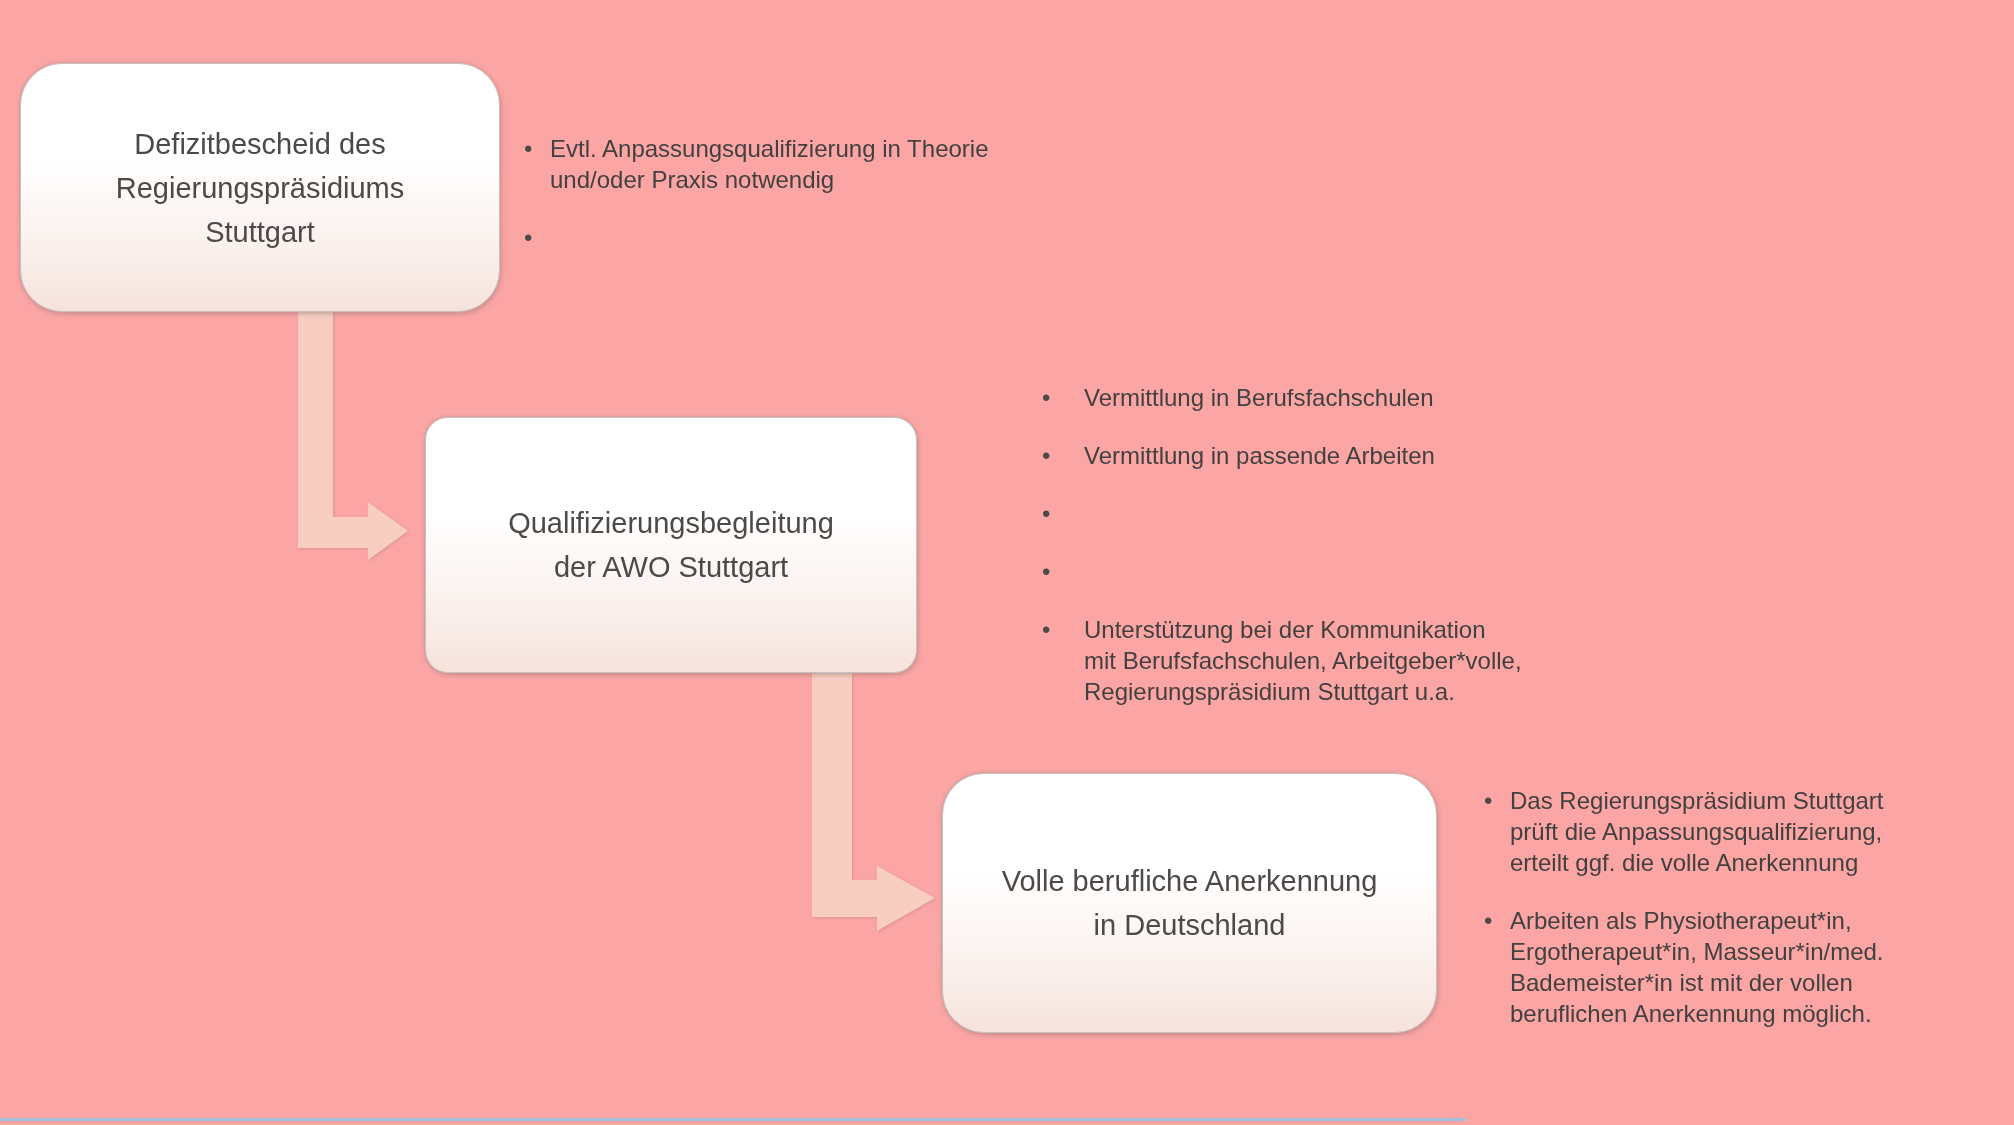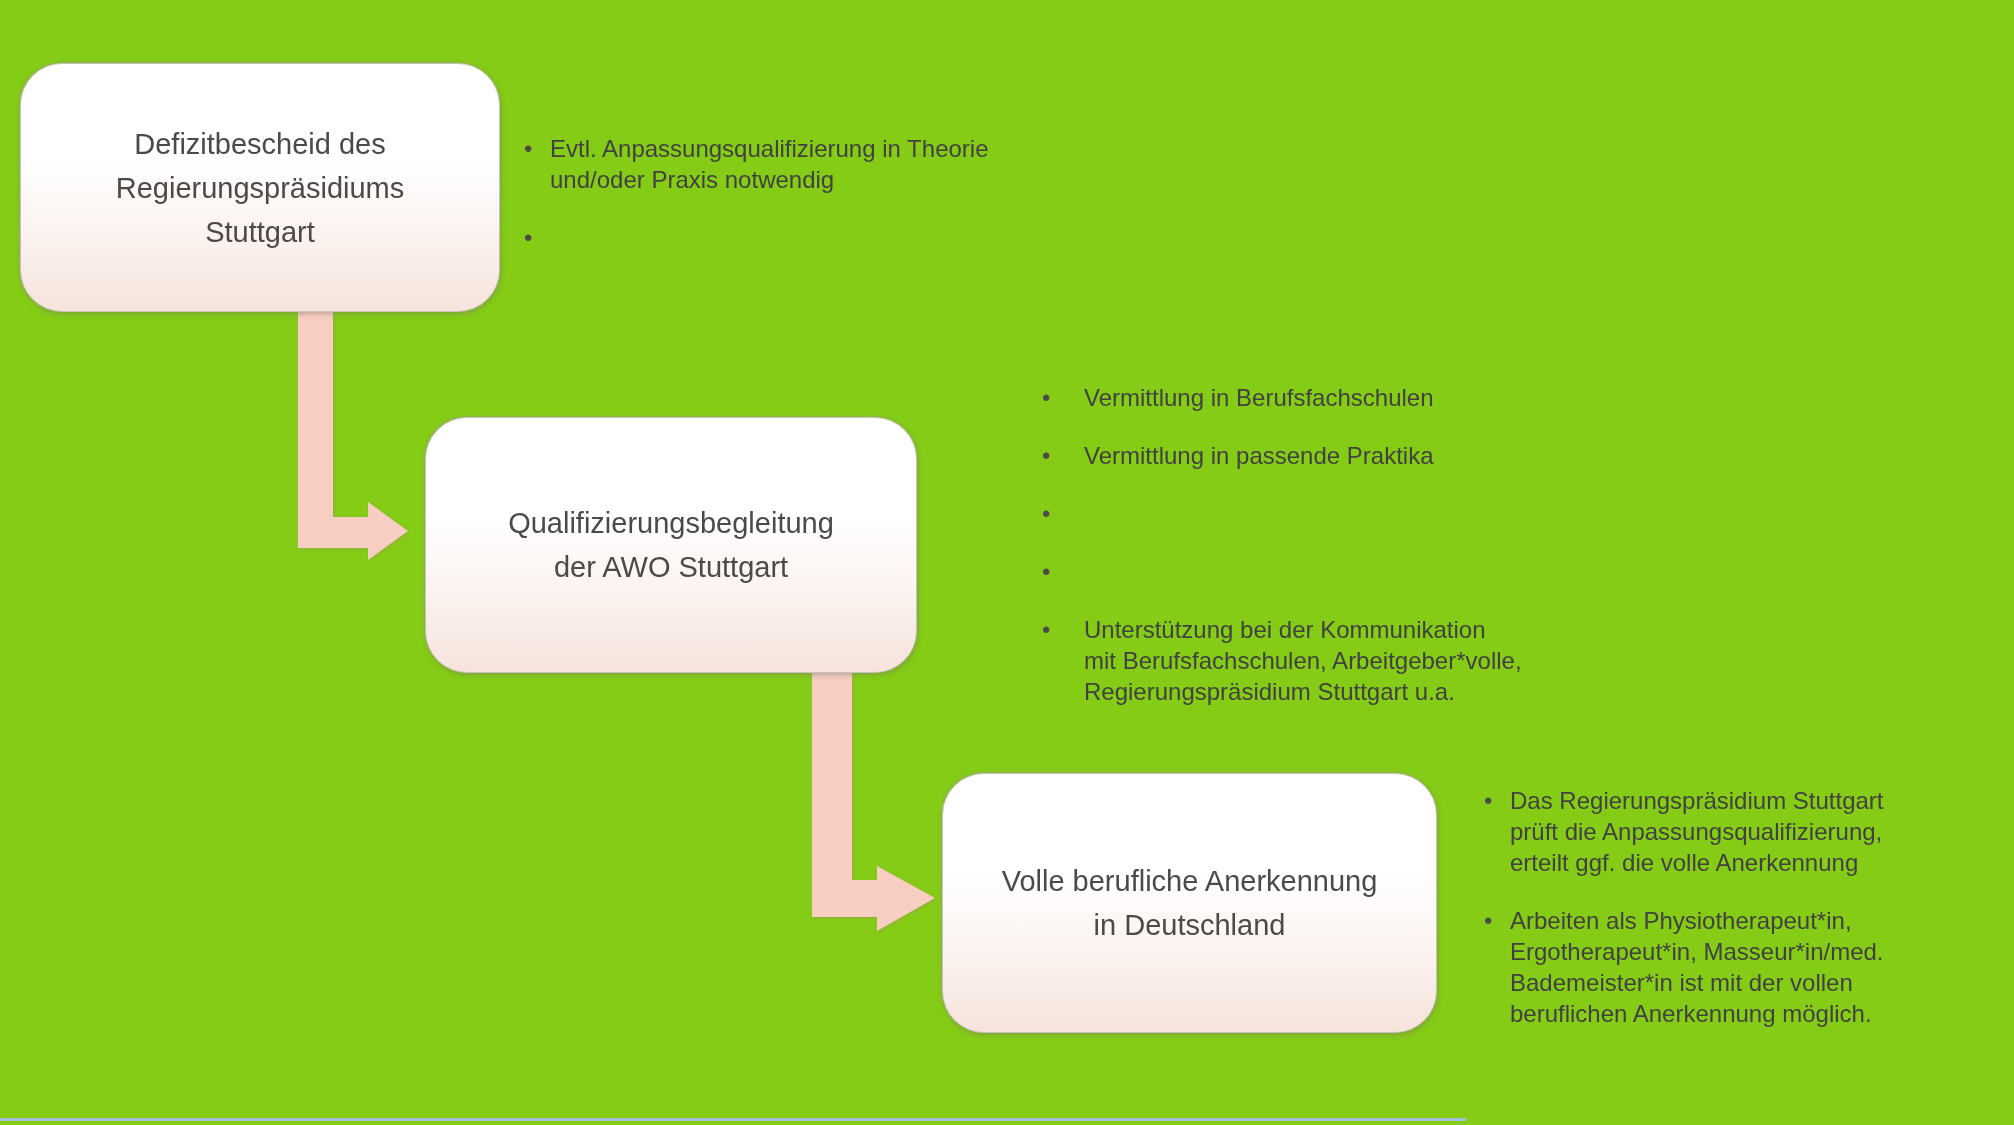--- a/index.html
+++ b/index.html
@@ -1,20 +1,20 @@
 <!DOCTYPE html>
 <html><head>
 <meta charset="utf-8">
 <style>
   html, body { margin: 0; padding: 0; background: #ffffff; }
   #canvas {
     position: relative;
     width: 2014px;
     height: 1125px;
-    background: #84cc16;
+    background: #fca5a5;
     font-family: "Liberation Sans", sans-serif;
     overflow: hidden;
   }
 
   
   .flow-box {
     position: absolute;
     border-radius: 42px;
     border: 1px solid #c9c1bf;
     background: linear-gradient(180deg, #ffffff 0%, #ffffff 38%, #fbf3f0 68%, #f6e3dc 100%);
@@ -26,21 +26,21 @@
     box-sizing: border-box;
   }
   .flow-box .title {
     font-size: 29px;
     line-height: 44px;
     color: #4c4947;
     white-space: pre-line;
     padding: 0 18px;
   }
   #box-1 { left: 20px;  top: 63px;  width: 480px; height: 249px; }
-  #box-2 { left: 425px; top: 417px; width: 492px; height: 256px; }
+  #box-2 { left: 425px; top: 417px; width: 492px; height: 256px; border-radius: 23px; }
   #box-3 { left: 942px; top: 773px; width: 495px; height: 260px; }
 
   
   .bullets {
     position: absolute;
     list-style: none;
     margin: 0;
     padding: 0;
     color: #424140;
     font-size: 24px;
@@ -106,21 +106,21 @@
     <div class="title">Qualifizierungsbegleitung
 der AWO Stuttgart</div>
   </div>
   <ul id="bullets-2" class="bullets wide-dot">
     <li>
       <span class="dot">•</span>
       <span class="bullet-text">Vermittlung in Berufsfachschulen</span>
     </li>
     <li>
       <span class="dot">•</span>
-      <span class="bullet-text">Vermittlung in passende Praktika</span>
+      <span class="bullet-text">Vermittlung in passende Arbeiten</span>
     </li>
     <li>
       <span class="dot">•</span>
     </li>
     <li>
       <span class="dot">•</span>
     </li>
     <li>
       <span class="dot">•</span>
       <span class="bullet-text">Unterstützung bei der Kommunikation

